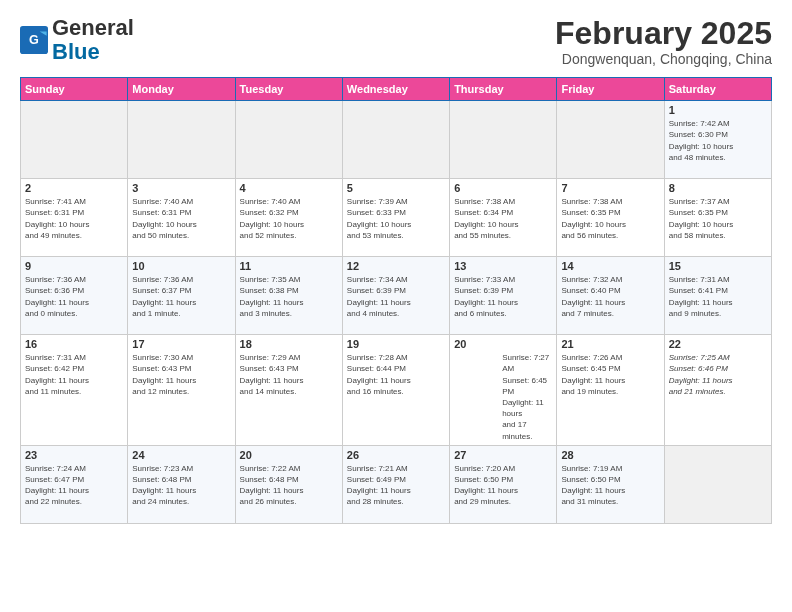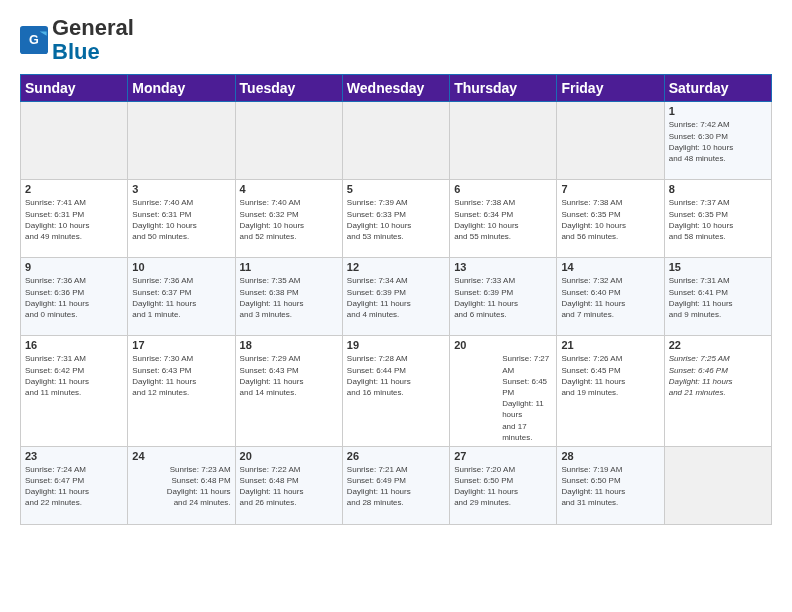--- a/index.html
+++ b/index.html
@@ -49,23 +49,23 @@
     .calendar-subtitle {
       font-size: 14px;
       color: #555;
     }
     table {
       width: 100%;
       border-collapse: collapse;
       table-layout: fixed;
     }
     thead tr th {
-      background-color: #4c1d95;
+      background-color: #ec4899;
       color: #fff;
-      font-size: 14px;
+      font-size: 11px;
       font-weight: bold;
       padding: 5px 4px;
       text-align: left;
       border: 1px solid #1a6bb5;
     }
     tbody tr td {
       border: 1px solid #ccc;
       vertical-align: top;
       padding: 3px 4px;
       font-size: 8.5px;
@@ -106,20 +106,24 @@
         <text x="20" y="26" text-anchor="middle" fill="white" font-size="18" font-weight="bold" font-family="Arial">G</text>
         <polygon points="28,8 38,14 38,8" fill="#4fb3e8"></polygon>
       </svg>
       <div>
         <div class="logo-text">
           <span>General</span><br>
           <span class="blue">Blue</span>
         </div>
       </div>
     </div>
+    <div class="title-block">
+      <div class="calendar-title">February 2025</div>
+      <div class="calendar-subtitle">Dongwenquan, Chongqing, China</div>
+    </div>
   </div>
 
   <table>
     <thead>
       <tr id="header-row">
           <th>Sunday</th>
           <th>Monday</th>
           <th>Tuesday</th>
           <th>Wednesday</th>
           <th>Thursday</th>
@@ -299,21 +303,21 @@
         <tr>
           <td>
             <span class="day-number">23</span>
             <div class="day-info" style="white-space: pre-line;">Sunrise: 7:24 AM
 Sunset: 6:47 PM
 Daylight: 11 hours
 and 22 minutes.</div>
           </td>
           <td>
             <span class="day-number">24</span>
-            <div class="day-info" style="white-space: pre-line; text-align: right;">Sunrise: 7:23 AM
+            <div class="day-info" style="white-space: pre-line;">Sunrise: 7:23 AM
 Sunset: 6:48 PM
 Daylight: 11 hours
 and 24 minutes.</div>
           </td>
           <td>
             <span class="day-number">20</span>
             <div class="day-info" style="white-space: pre-line;">Sunrise: 7:22 AM
 Sunset: 6:48 PM
 Daylight: 11 hours
 and 26 minutes.</div>

